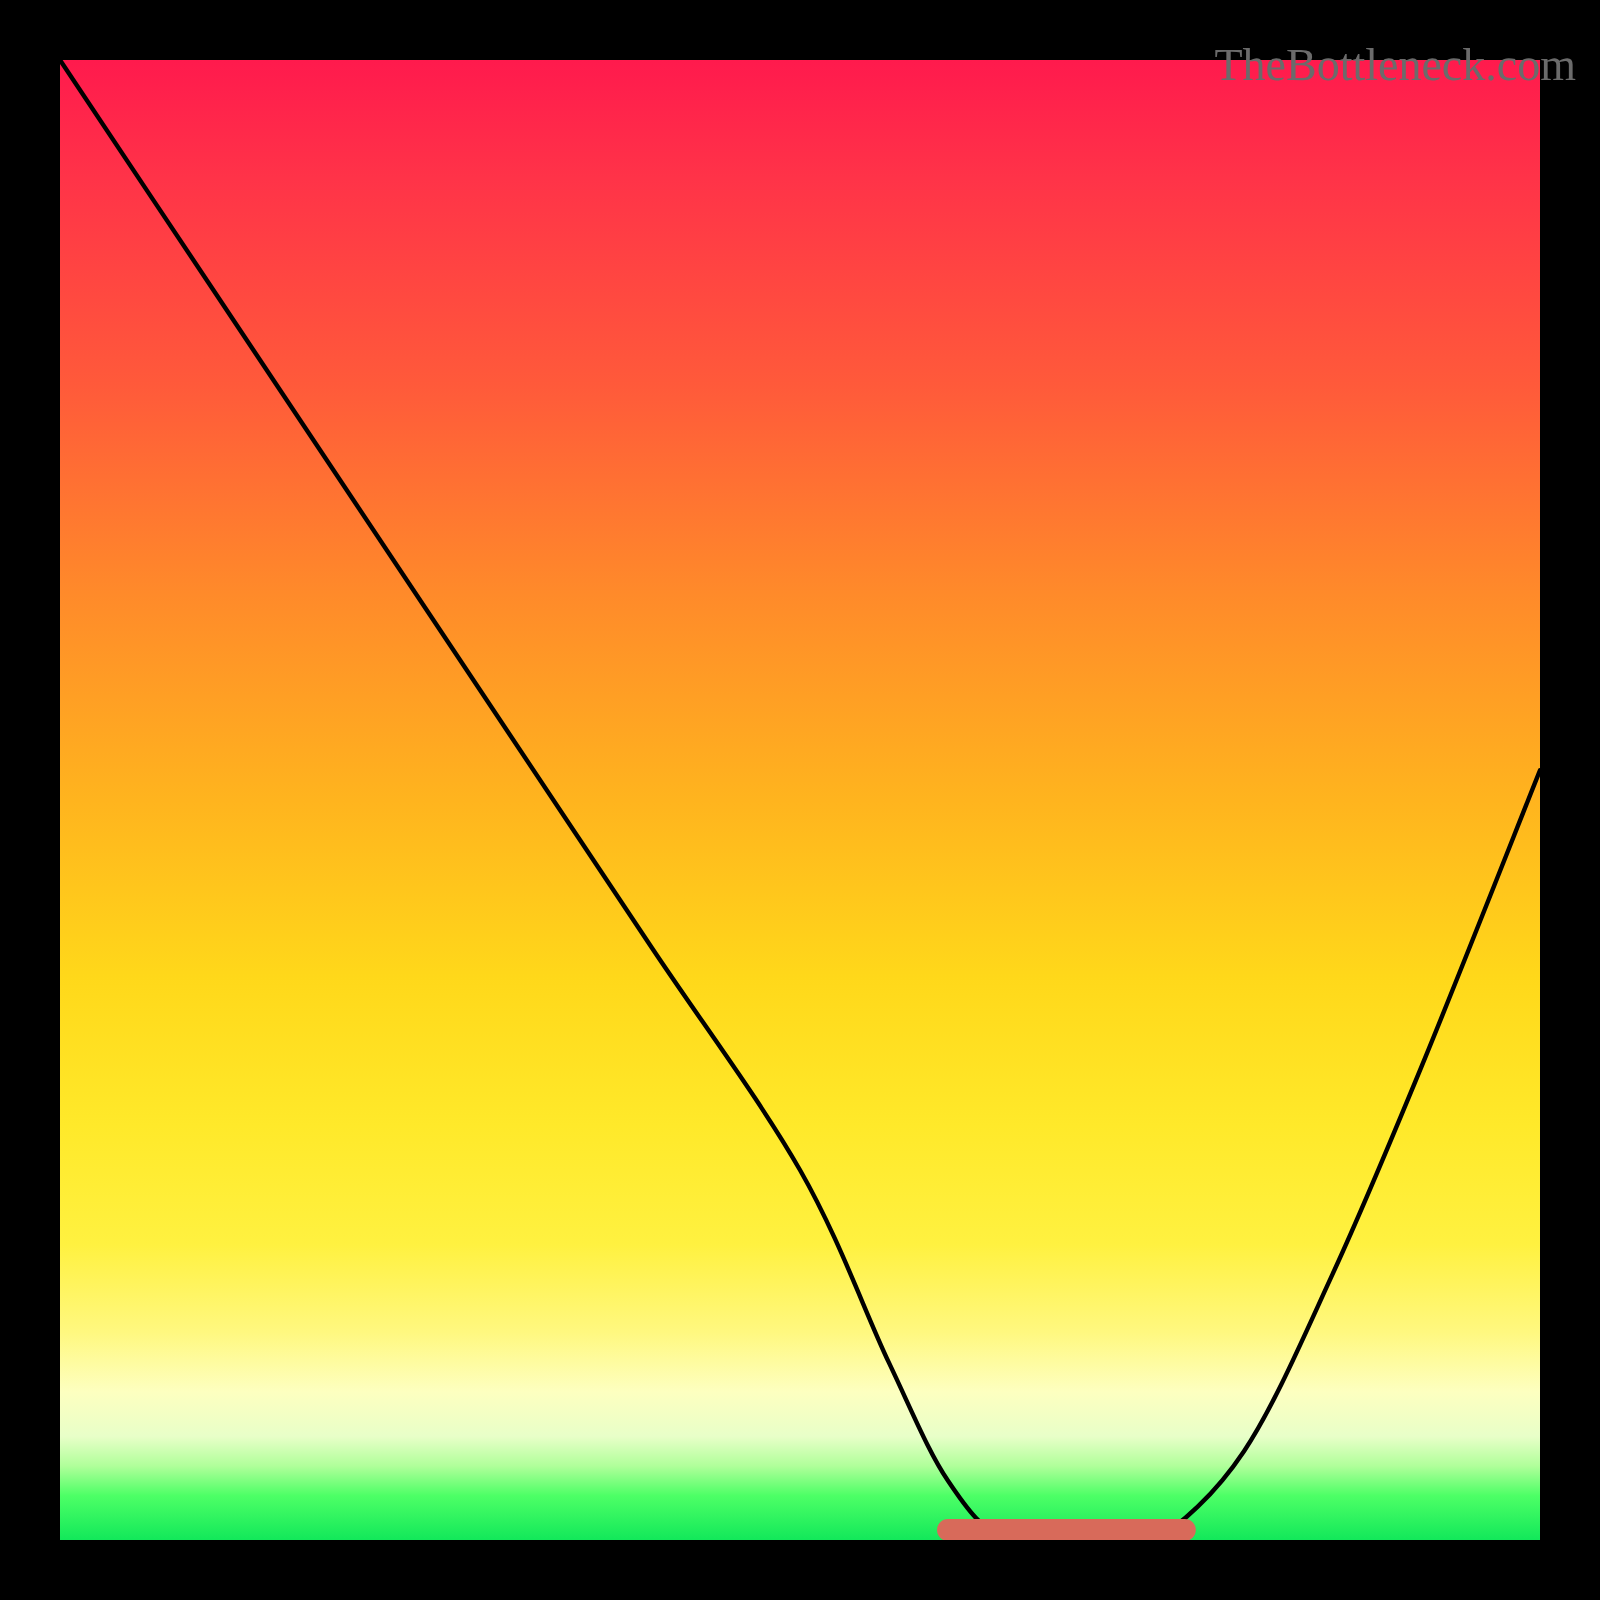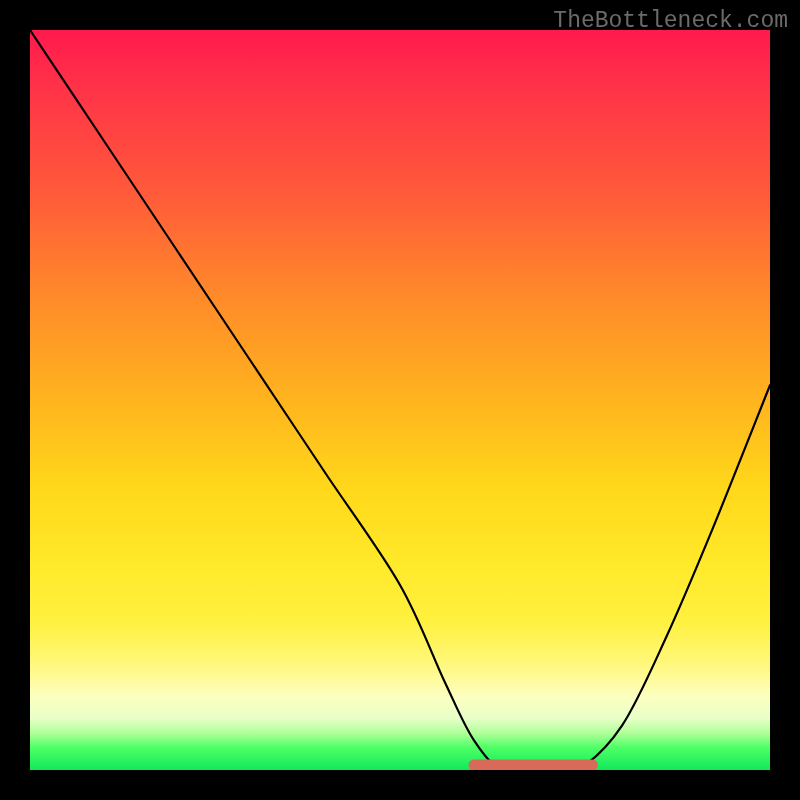--- a/index.html
+++ b/index.html
@@ -39,23 +39,23 @@
     );
   }
   .curve-svg {
     position: absolute;
     inset: 0;
     width: 100%;
     height: 100%;
   }
   .watermark {
     position: absolute;
-    top: 8px;
+    top: 20px;
     right: 12px;
-    font-family: Liberation Mono, monospace;
+    font-family: Liberation Serif, serif;
     font-size: 23px;
     color: #6b6b6b;
     user-select: none;
   }
 </style>
 </head>
 <body>
 
 <div class="stage">
 

